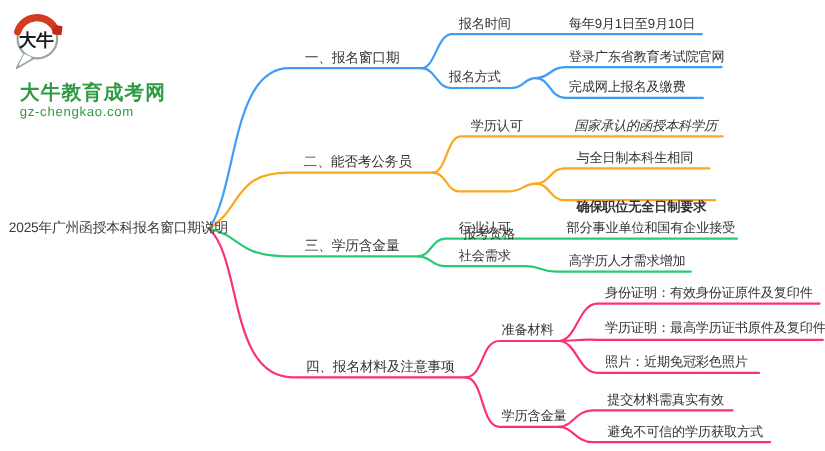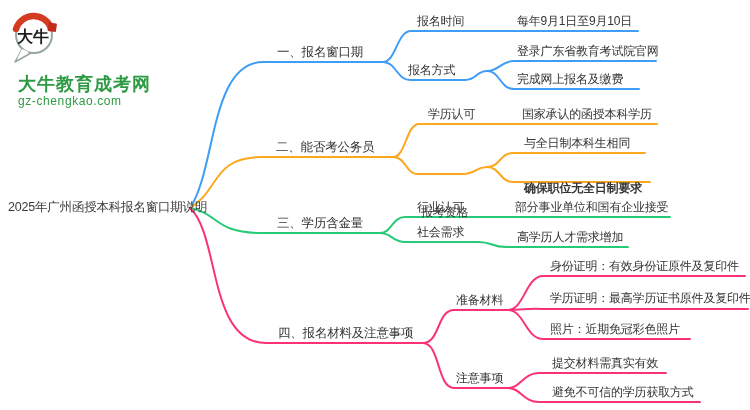--- a/index.html
+++ b/index.html
@@ -84,33 +84,33 @@
 
   <div class="node branch-label" style="left:277px; top:44px;">一、报名窗口期</div>
   <div class="node" style="left:417px; top:13px;">报名时间</div>
   <div class="node" style="left:517px; top:13px;">每年9月1日至9月10日</div>
   <div class="node" style="left:408px; top:62px;">报名方式</div>
   <div class="node" style="left:517px; top:43px;">登录广东省教育考试院官网</div>
   <div class="node" style="left:517px; top:71px;">完成网上报名及缴费</div>
 
   <div class="node branch-label" style="left:276px; top:139px;">二、能否考公务员</div>
   <div class="node" style="left:428px; top:106px;">学历认可</div>
-  <div class="node" style="left:522px; top:106px;">国家承认的函授本科学历</div>
+  <div class="node" style="left:522px; top:106px;font-style:italic;">国家承认的函授本科学历</div>
   <div class="node" style="left:421px; top:156px;margin-top:48px;">报考资格</div>
   <div class="node" style="left:524px; top:135px;">与全日制本科生相同</div>
   <div class="node" style="left:524px; top:180px;font-weight:bold;">确保职位无全日制要求</div>
 
   <div class="node branch-label" style="left:277px; top:215px;">三、学历含金量</div>
   <div class="node" style="left:417px; top:199px;">行业认可</div>
   <div class="node" style="left:515px; top:199px;">部分事业单位和国有企业接受</div>
   <div class="node" style="left:417px; top:224px;">社会需求</div>
   <div class="node" style="left:517px; top:229px;">高学历人才需求增加</div>
 
   <div class="node branch-label" style="left:278px; top:325px;">四、报名材料及注意事项</div>
   <div class="node" style="left:456px; top:292px;">准备材料</div>
   <div class="node" style="left:550px; top:258px;">身份证明：有效身份证原件及复印件</div>
   <div class="node" style="left:550px; top:290px;">学历证明：最高学历证书原件及复印件</div>
   <div class="node" style="left:550px; top:321px;">照片：近期免冠彩色照片</div>
-  <div class="node" style="left:456px; top:370px;">注意事项</div>
+  <div class="node" style="left:456px; top:370px;">学历含金量</div>
   <div class="node" style="left:552px; top:355px;">提交材料需真实有效</div>
   <div class="node" style="left:552px; top:384px;">避免不可信的学历获取方式</div>
 
 </div>
 
 </body></html>

